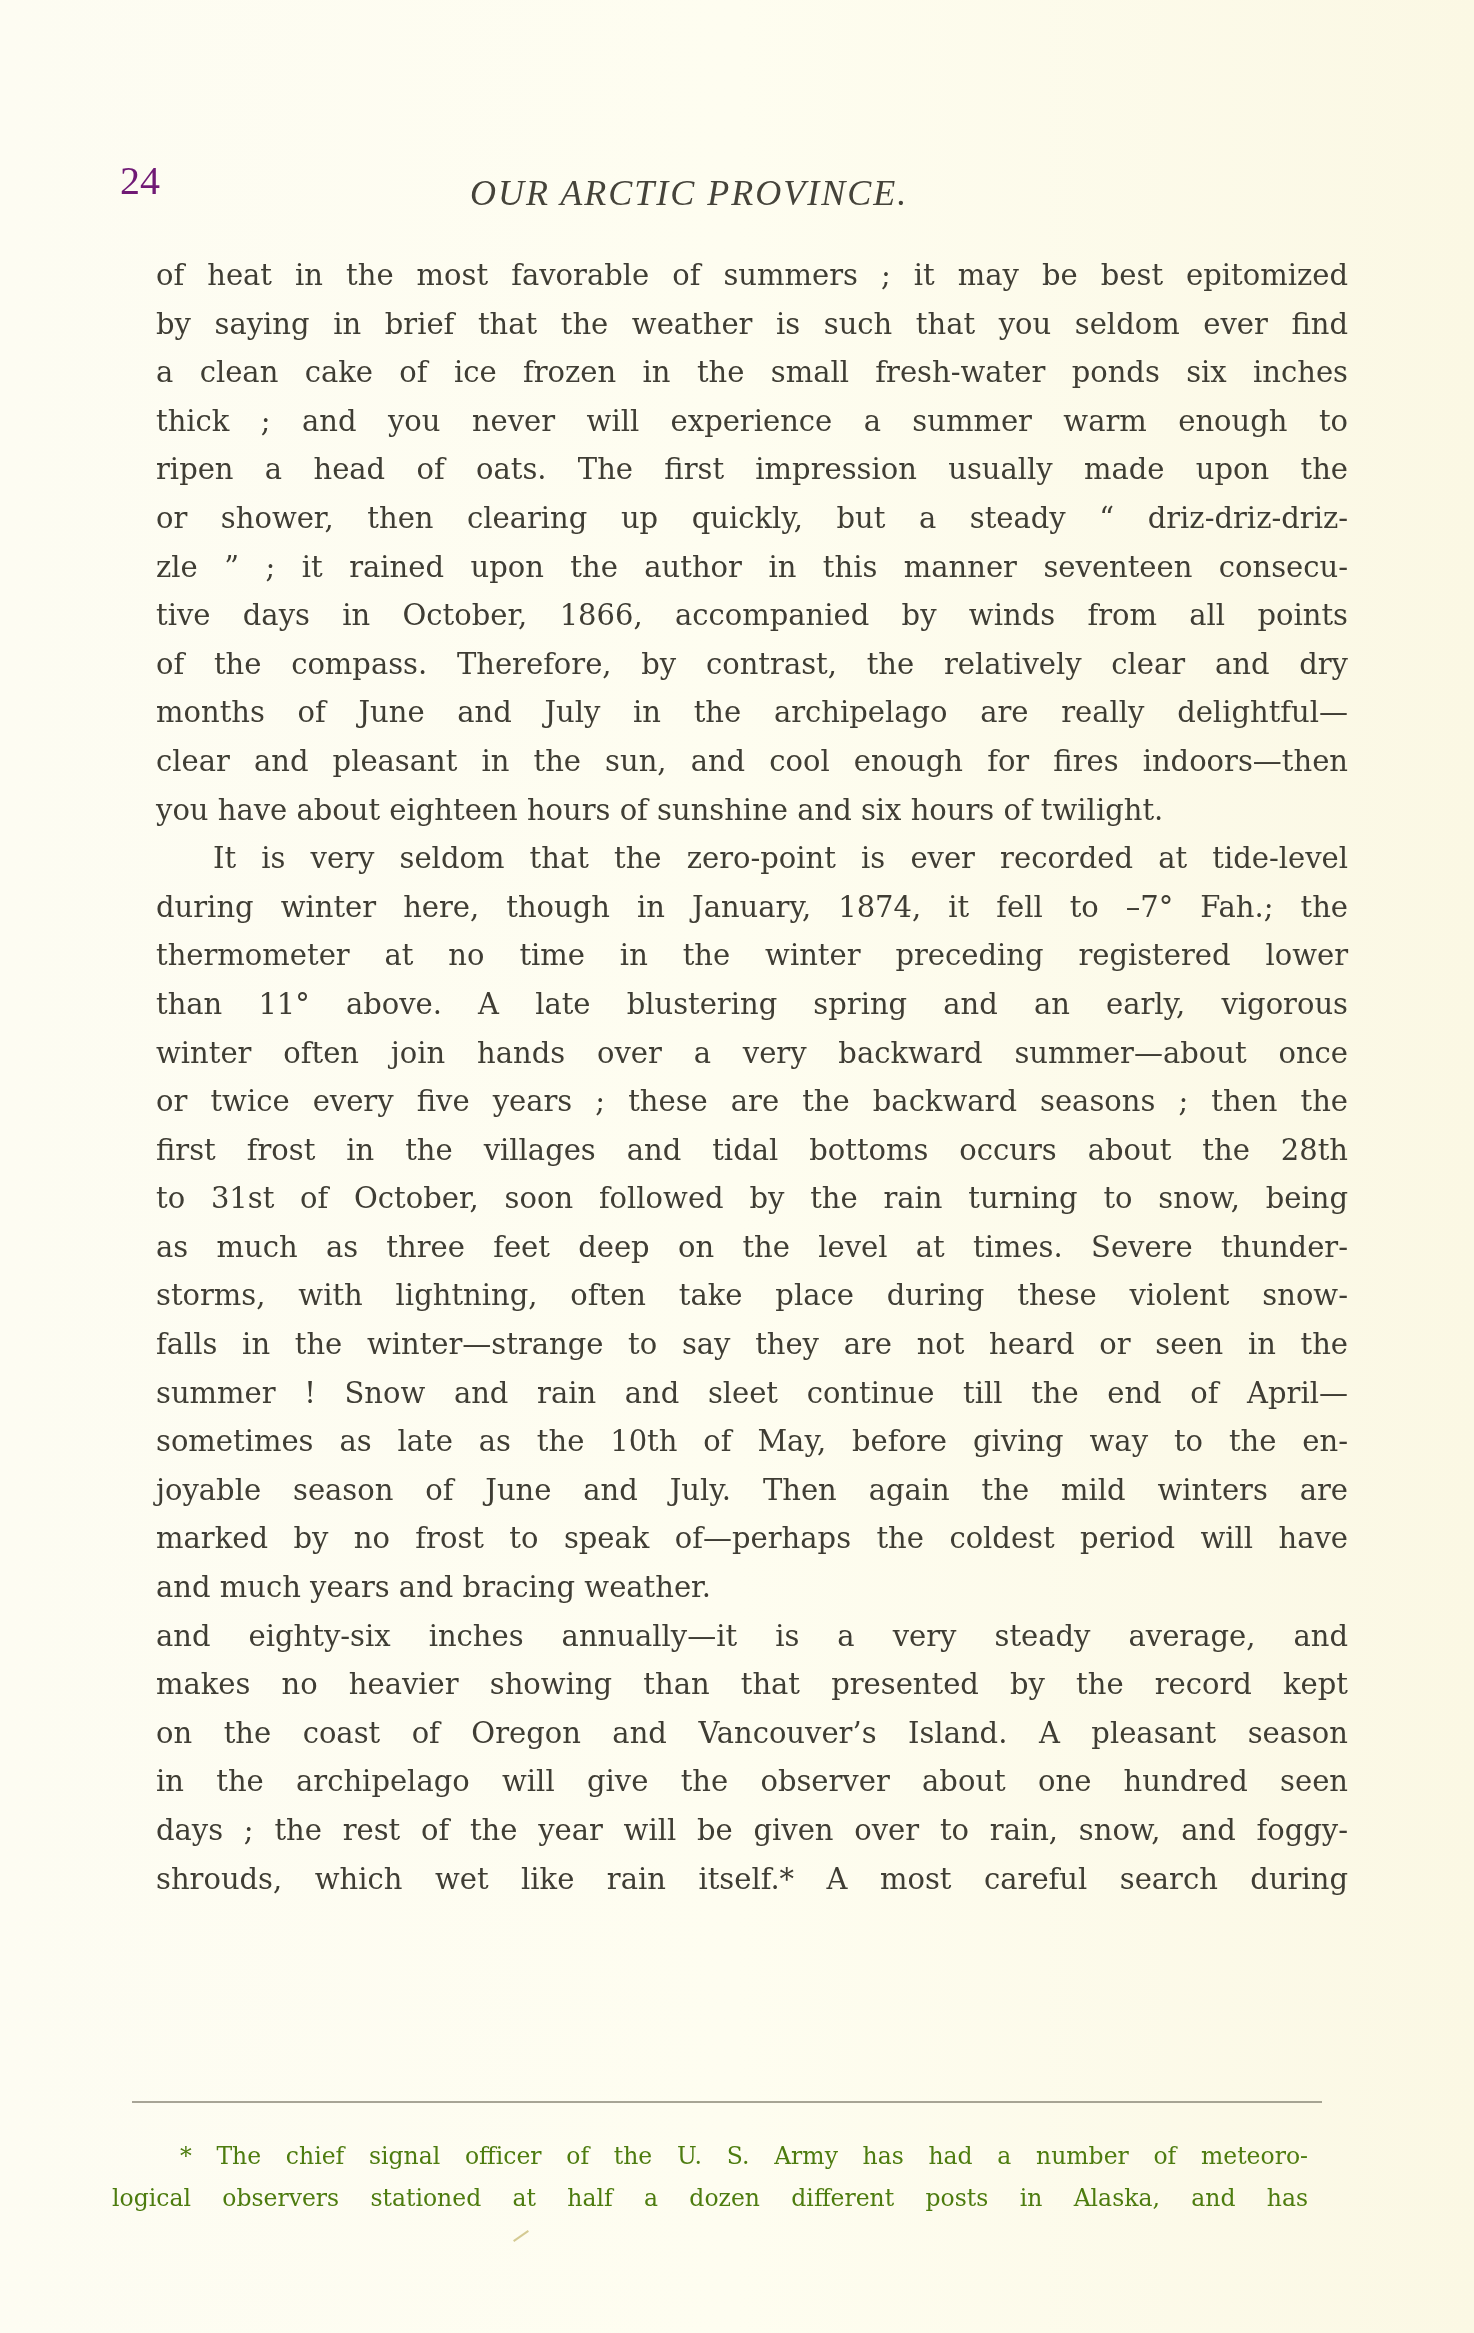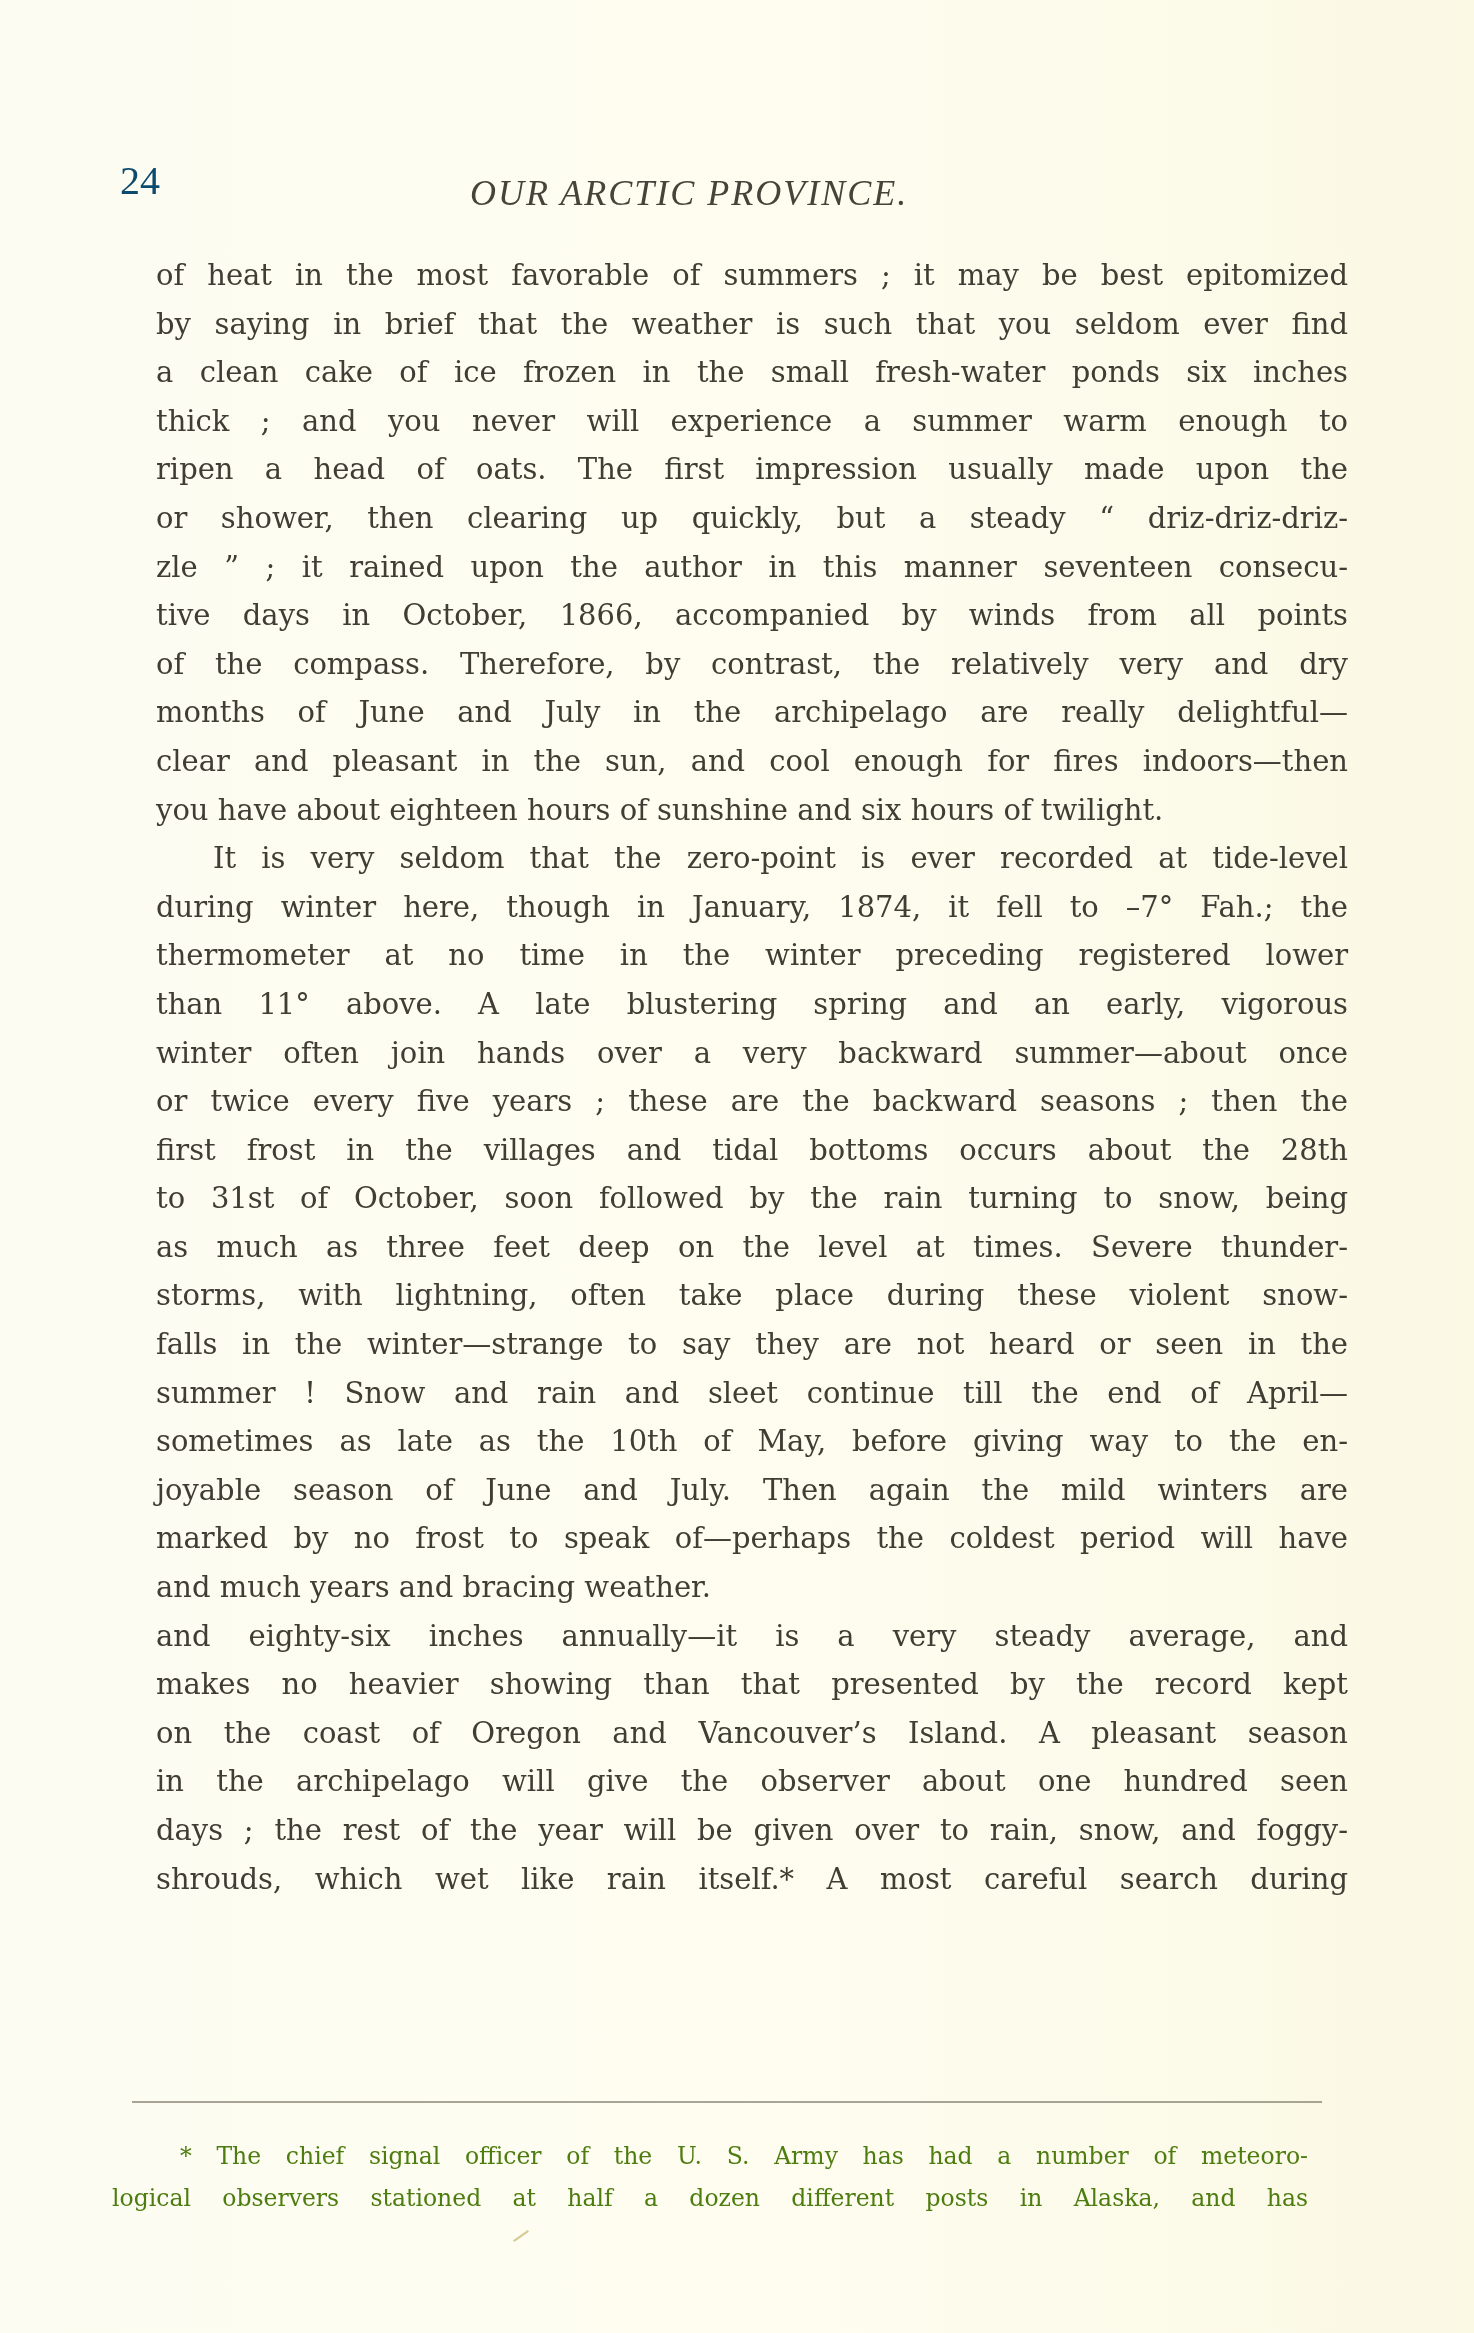--- a/index.html
+++ b/index.html
@@ -23,21 +23,21 @@
       width: 1185px;
       height: 50px;
     }
     .page-number {
       position: absolute;
       left: 0;
       top: 0;
       font-family: "Liberation Serif", serif;
       font-size: 40px;
       line-height: 50px;
-      color: #0c4a6e;
+      color: #701a75;
     }
     .running-head {
       position: absolute;
       left: 350px;
       top: 12px;
       font-family: "Liberation Serif", serif;
       font-size: 36px;
       letter-spacing: 2px;
       line-height: 50px;
       color: #45433a;
@@ -115,21 +115,21 @@
 
 <div class="body-text">
   <span class="line">of heat in the most favorable of summers ; it may be best epitomized</span>
   <span class="line">by saying in brief that the weather is such that you seldom ever find</span>
   <span class="line">a clean cake of ice frozen in the small fresh-water ponds six inches</span>
   <span class="line">thick ; and you never will experience a summer warm enough to</span>
   <span class="line">ripen a head of oats.  The first impression usually made upon the</span>
   <span class="line">or shower, then clearing up quickly, but a steady “ driz-driz-driz-</span>
   <span class="line">zle ” ; it rained upon the author in this manner seventeen consecu-</span>
   <span class="line">tive days in October, 1866, accompanied by winds from all points</span>
-  <span class="line">of the compass.  Therefore, by contrast, the relatively very and dry</span>
+  <span class="line">of the compass.  Therefore, by contrast, the relatively clear and dry</span>
   <span class="line">months of June and July in the archipelago are really delightful—</span>
   <span class="line">clear and pleasant in the sun, and cool enough for fires indoors—then</span>
   <span class="line last">you have about eighteen hours of sunshine and six hours of twilight.</span>
   <span class="line indent">It is very seldom that the zero-point is ever recorded at tide-level</span>
   <span class="line">during winter here, though in January, 1874, it fell to –7° Fah.; the</span>
   <span class="line">thermometer at no time in the winter preceding registered lower</span>
   <span class="line">than 11° above.  A late blustering spring and an early, vigorous</span>
   <span class="line">winter often join hands over a very backward summer—about once</span>
   <span class="line">or twice every five years ; these are the backward seasons ; then the</span>
   <span class="line">first frost in the villages and tidal bottoms occurs about the 28th</span>

